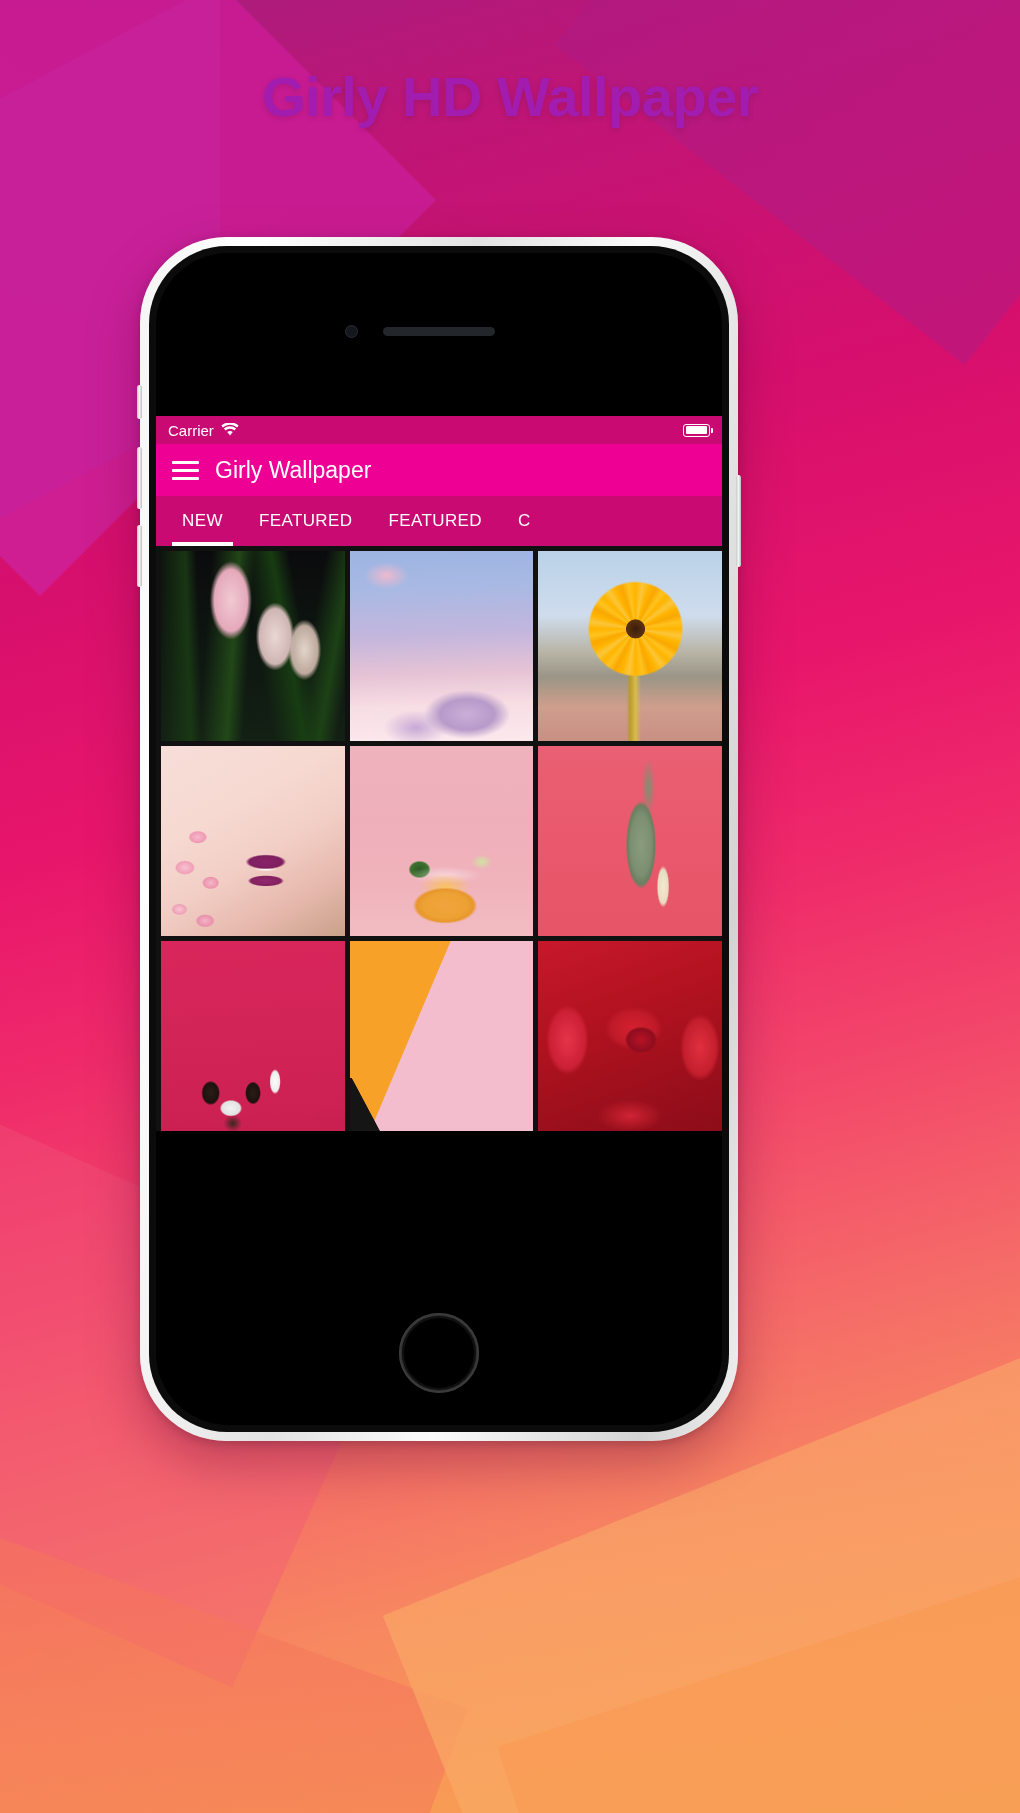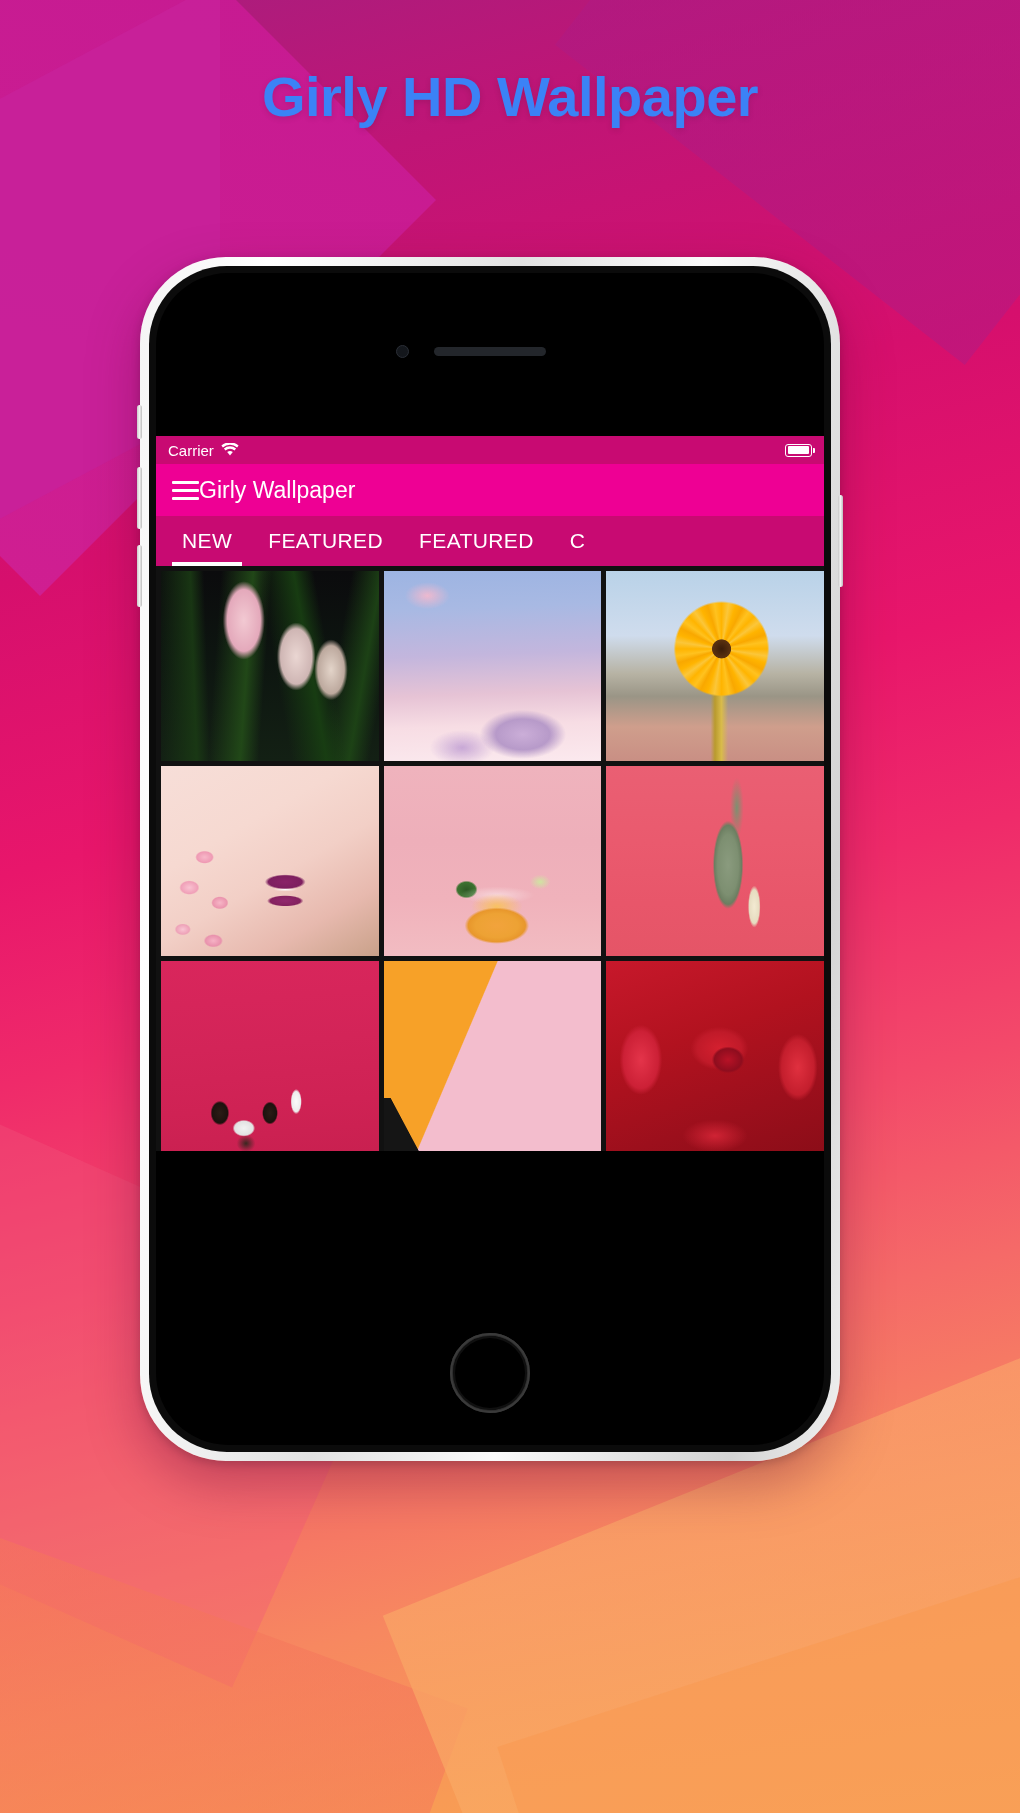--- a/index.html
+++ b/index.html
@@ -62,38 +62,37 @@
     left:-180px; top:1180px; width:520px; height:420px;
     background:#f0567a;
     transform:rotate(24deg);
     opacity:.35;
   }
 
   
   .headline {
     position:absolute; left:0; right:0; top:64px;
     text-align:center;
-    color:#3b82f6;
+    color:#a21caf;
     font-size:56px;
     font-weight:bold;
     letter-spacing:-.5px;
     text-shadow:0 2px 6px rgba(0,0,0,.12);
     z-index:5;
   }
 
   
   .phone {
     position:absolute;
     left:140px; top:237px;
-    width:700px; height:1204px;
+    width:598px; height:1204px;
     border-radius:86px;
     background:linear-gradient(100deg,#f4f4f4 0%,#ffffff 14%,#e2e2e2 42%,#fafafa 62%,#d3d3d3 88%,#f0f0f0 100%);
     box-shadow:0 22px 52px rgba(90,0,50,.34), 0 3px 10px rgba(0,0,0,.18);
     z-index:6;
-    margin-top:20px;
   }
   .phone-inner {
     position:absolute; left:9px; top:9px; right:9px; bottom:9px;
     border-radius:78px;
     background:#0b0b0b;
   }
   .screen-black {
     position:absolute; left:7px; top:7px; right:7px; bottom:7px;
     border-radius:72px;
     background:#000;
@@ -161,35 +160,36 @@
     content:''; position:absolute; right:-4px; top:3.4px;
     width:2px; height:5px; background:#fff; border-radius:0 1px 1px 0;
   }
   .battery-fill { height:100%; background:#fff; border-radius:1px; }
 
   .navbar {
     height:52px;
     background:#ee0094;
     display:flex; align-items:center;
     padding:0 16px;
+    gap:16px;
   }
   .hamburger { width:27px; display:flex; flex-direction:column; gap:5px; cursor:pointer; }
   .hamburger span { display:block; height:3px; background:#fff; border-radius:1px; }
   .nav-title { color:#fff; font-size:23px; }
 
   .tabbar {
     height:50px;
     background:#c80a72;
     display:flex; align-items:center;
     padding-left:8px;
     overflow:hidden;
     position:relative;
   }
   .tab {
-    color:#fff; font-size:21px; letter-spacing:.4px;
+    color:#fff; font-size:17px; letter-spacing:.4px;
     padding:0 18px; white-space:nowrap;
     height:100%; display:flex; align-items:center;
     position:relative; cursor:pointer;
   }
   .tab.active::after {
     content:''; position:absolute; left:8px; right:8px; bottom:0;
     height:4px; background:#fff;
   }
 
   

